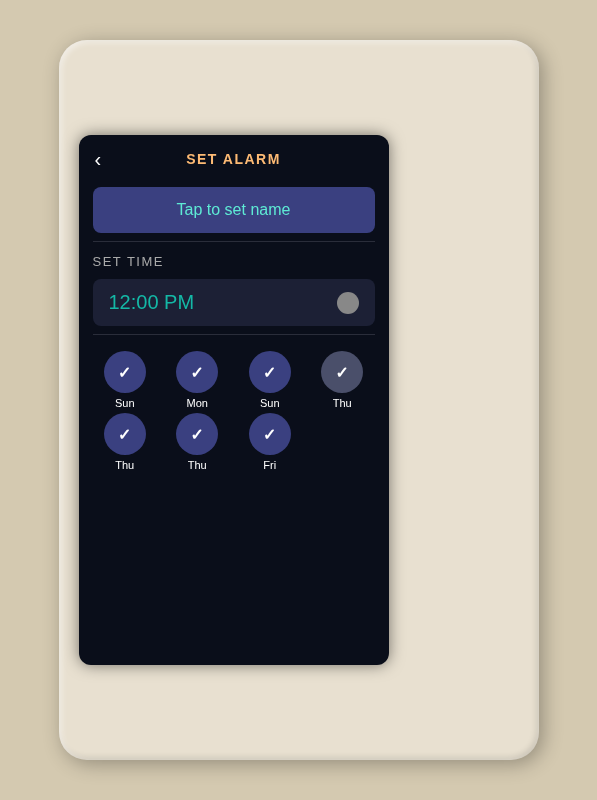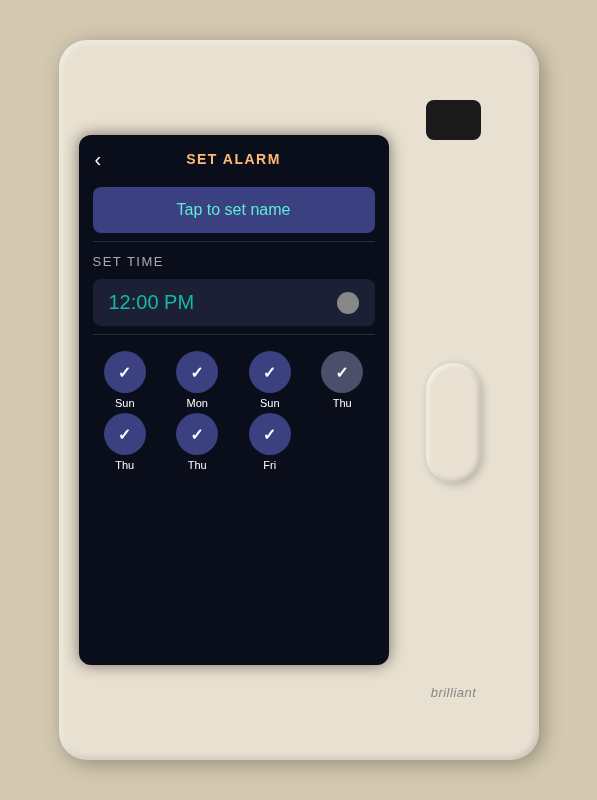--- a/index.html
+++ b/index.html
@@ -298,19 +298,14 @@
         <span class="day-label">Fri</span>
       </div>
 
       <div class="day-item">
       </div>
 
     </div>
 
   </div>
 
-  <div class="right-panel">
-    <div class="microphone-area"></div>
-    <div class="pill-button"></div>
-    <span class="brilliant-label">brilliant</span>
-  </div>
 
 </div>
 
 </body></html>

